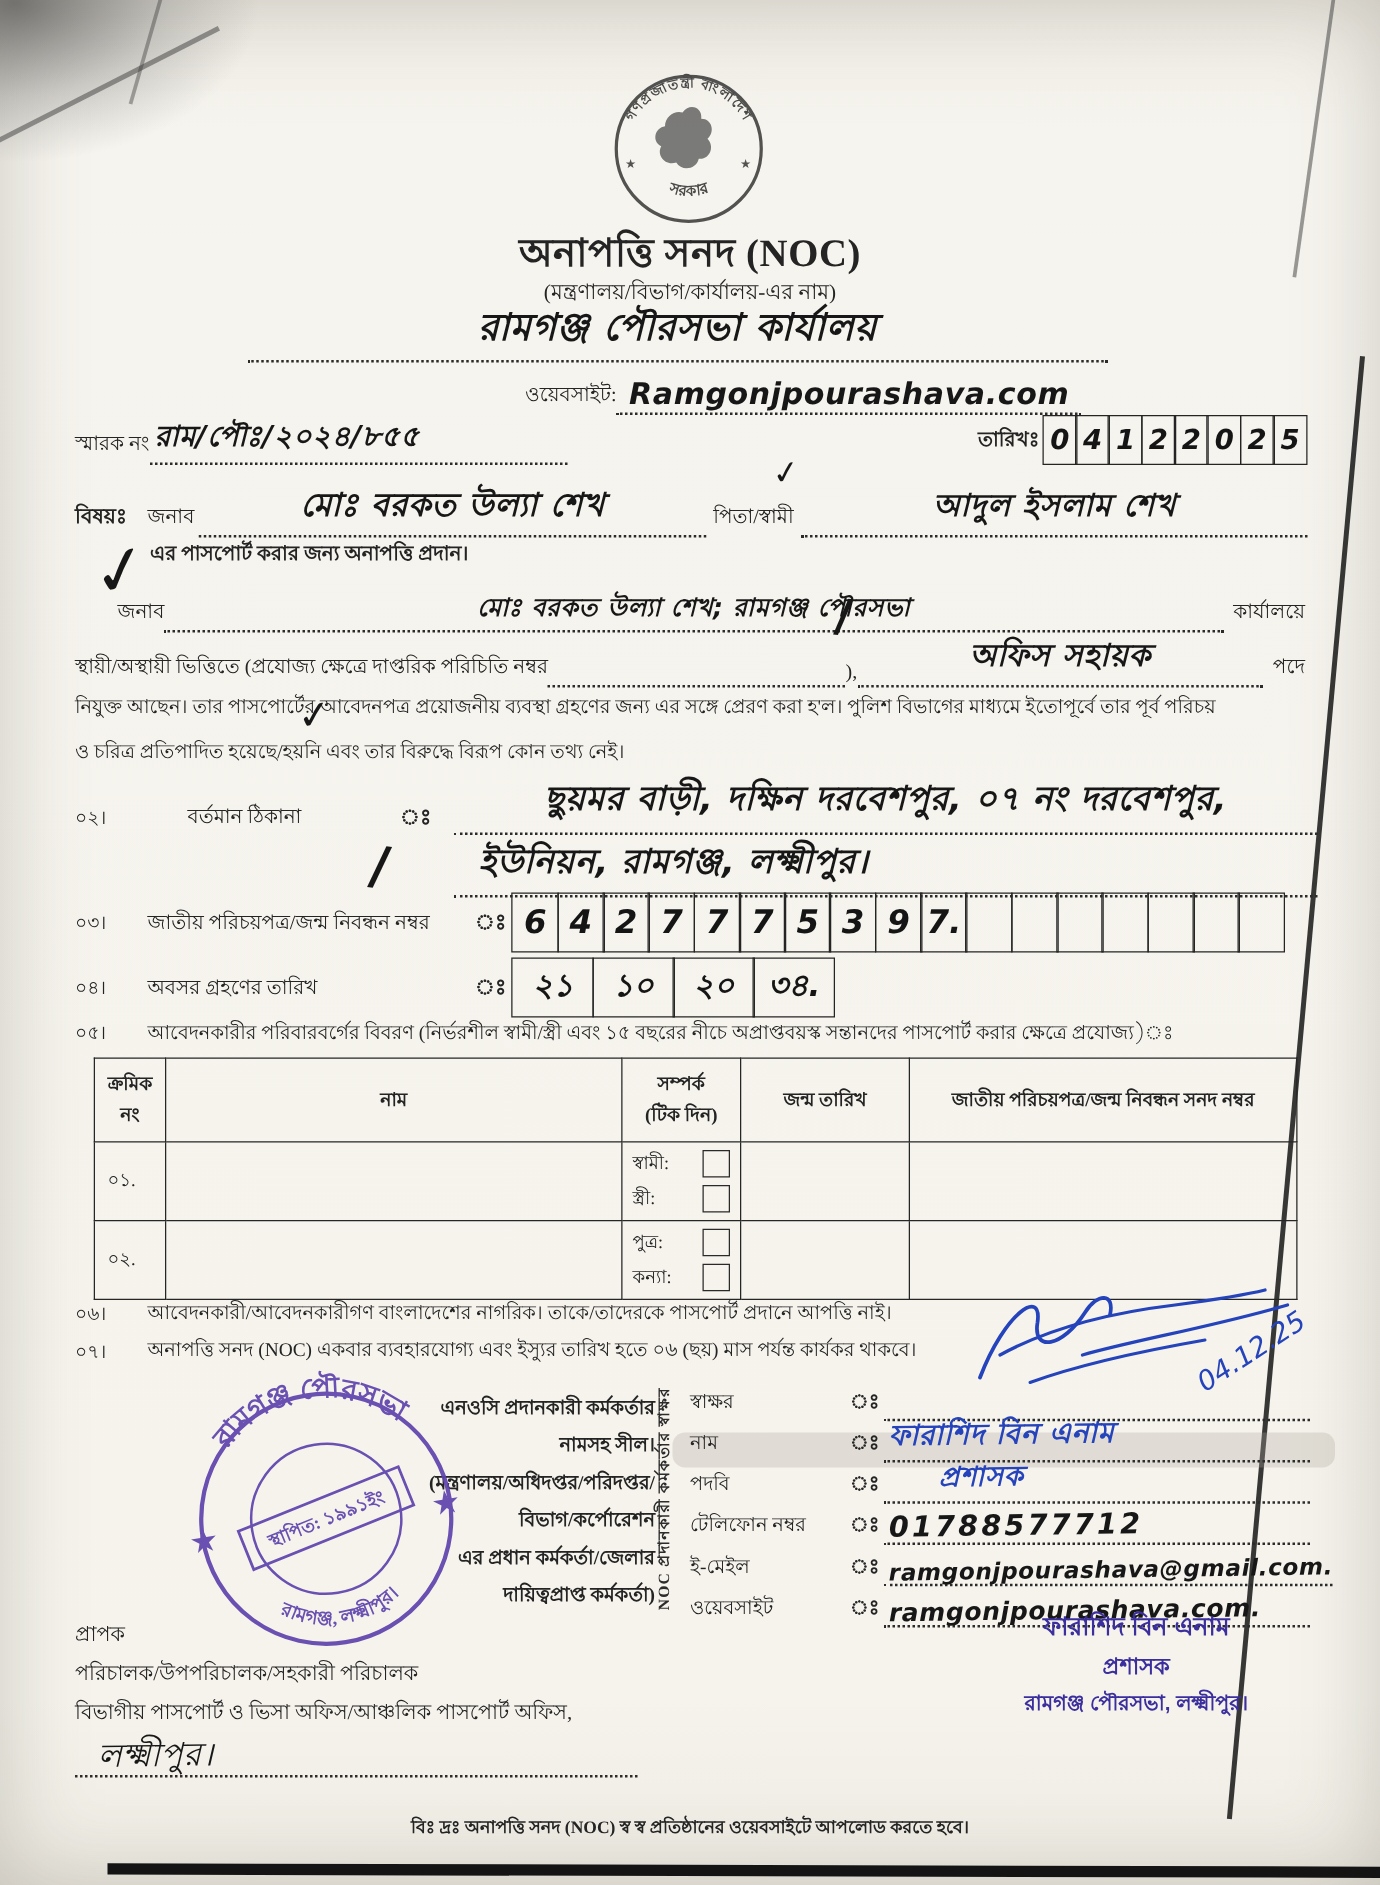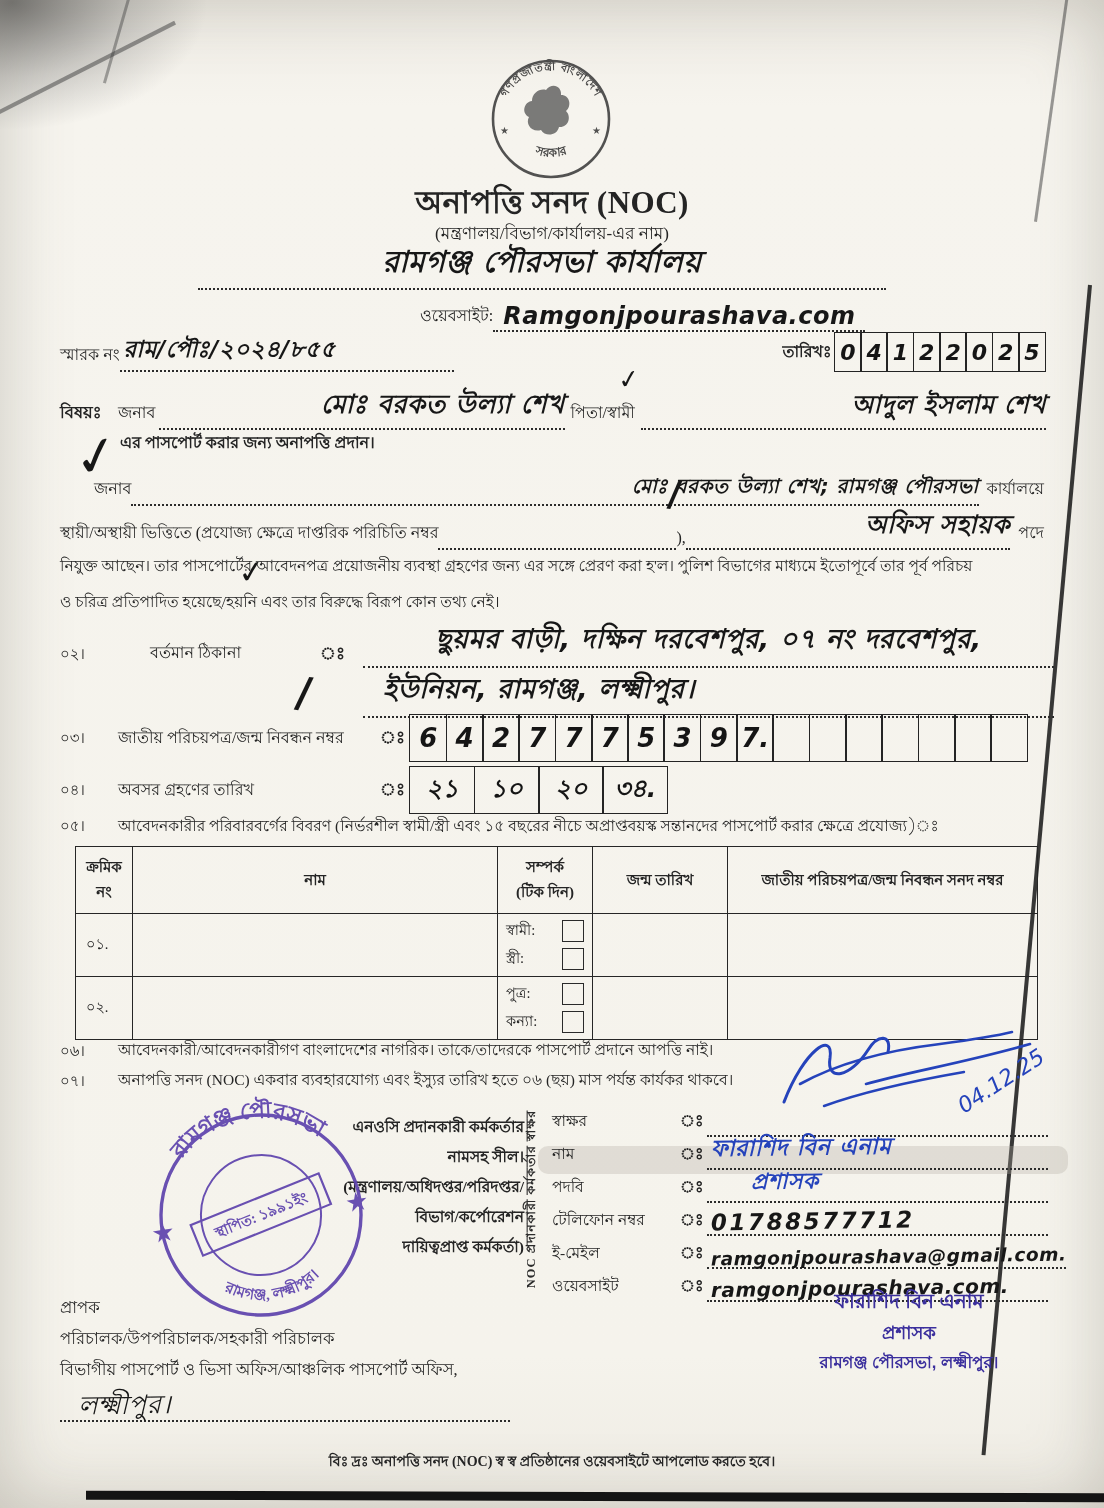--- a/index.html
+++ b/index.html
@@ -39,21 +39,21 @@
   .boxes{display:flex;}
   .cellbox{border:1.7px solid #242424;margin-left:-1.7px;display:flex;align-items:center;justify-content:center;
            font-family:"DejaVu Sans",sans-serif;font-style:italic;font-weight:600;color:#151515;background:transparent;}
   .date-cell{width:26px;height:38px;font-size:22px;}
   .nid-cell{width:36px;height:46px;font-size:26px;}
   .ret-cell{width:64px;height:46px;font-size:25px;}
   
   .subject-row{left:60px;top:382px;right:58px;height:48px;display:flex;align-items:flex-end;}
   .subject-row .slab{font-size:16.5px;font-weight:bold;width:58px;padding-bottom:3px;}
   .subject-row .jan{font-size:16px;padding-bottom:3px;margin-right:4px;}
-  .flexdot{flex:1;text-align:right;white-space:nowrap;}
+  .flexdot{flex:1;text-align:center;white-space:nowrap;}
   .subj-name{font-size:26px;font-weight:600;}
   .father-lab{font-size:16px;padding:0 6px 3px;}
   .subj-father{font-size:25px;font-weight:600;}
   .subject-line2{left:120px;top:430px;font-size:16px;font-weight:600;}
   
   .grant-row{left:60px;top:458px;right:58px;height:48px;display:flex;align-items:flex-end;}
   .grant-row .jan{font-size:16px;padding-bottom:3px;margin-left:34px;}
   .grant-name{font-size:20px;font-weight:600;}
   .tailword{font-size:16px;padding:0 2px 3px 8px;}
   .basis-row{left:60px;top:506px;right:58px;height:44px;display:flex;align-items:flex-end;font-size:16px;}
@@ -335,20 +335,21 @@
       </g>
       <text x="196" y="92" transform="rotate(-33 196 92)" font-size="22" font-family="DejaVu Sans, sans-serif" font-style="italic" fill="var(--blue,#2543bb)">04.12.25</text>
     </svg>
   </div>
 
   <div class="abs officer-left printed" id="officer-left">
       <div>এনওসি প্রদানকারী কর্মকর্তার</div>
       <div>নামসহ সীল।</div>
       <div>(মন্ত্রণালয়/অধিদপ্তর/পরিদপ্তর/</div>
       <div>বিভাগ/কর্পোরেশন</div>
+      <div>এর প্রধান কর্মকর্তা/জেলার</div>
       <div>দায়িত্বপ্রাপ্ত কর্মকর্তা)</div>
     </div>
   <div class="abs noc-vert">NOC প্রদানকারী কর্মকর্তার স্বাক্ষর</div>
   <div class="abs fields" id="officer-fields">
       <div class="frow">
         <span class="flab printed">স্বাক্ষর</span>
         <span class="fcol printed">ঃ</span>
         <span class="fval dotted"><span class="hw v0" style="color: rgb(37, 67, 187);"></span></span>
       </div>
       <div class="frow">

